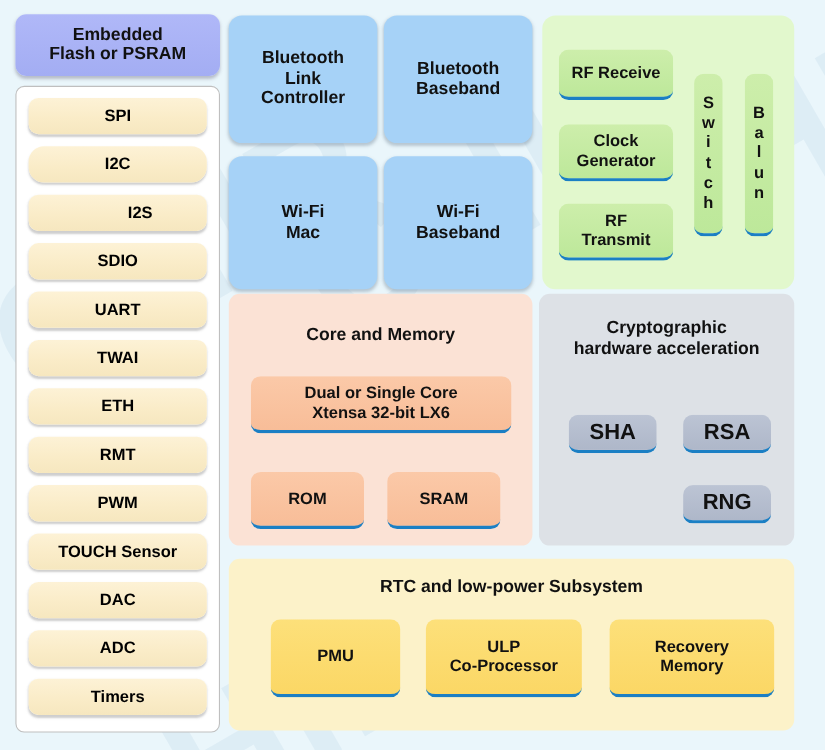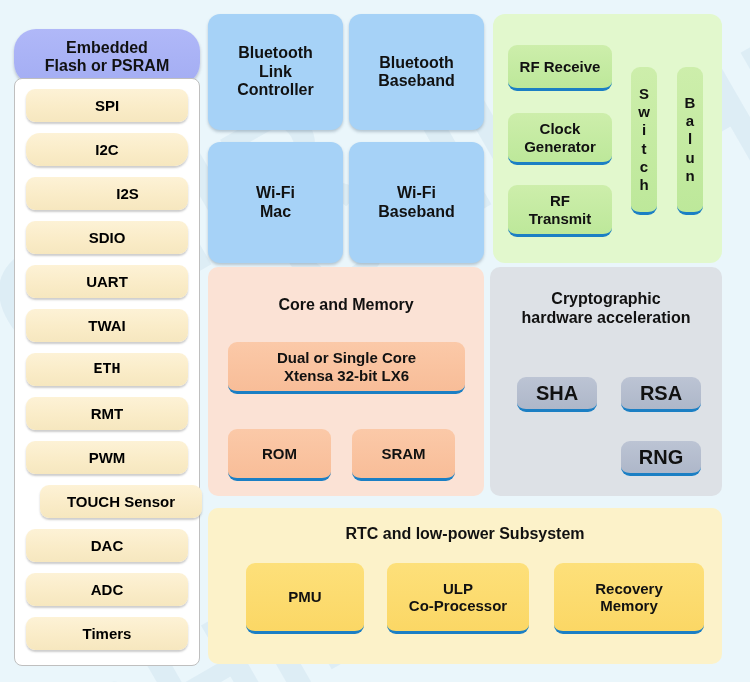--- a/index.html
+++ b/index.html
@@ -66,24 +66,23 @@
     background: linear-gradient(180deg, #fdf2d6 0%, #faecc8 55%, #f6e7bf 100%);
     border-radius: 9px;
     font-size: 15px;
     box-shadow: 0 2px 2px rgba(130,130,130,0.40);
     color: #000;
   }
 
   
   .box-psram {
     background: linear-gradient(180deg, #b0b8f8 0%, #a3adf3 100%);
-    border-radius: 22px;
+    border-radius: 10px;
     font-size: 16px;
     box-shadow: 0 2px 3px rgba(120,120,140,0.45);
-    margin-top: 16px;
   }
 
   
   .panel-white {
     background: #ffffff;
     border: 1px solid #bfbfbf;
     border-radius: 8px;
   }
 
   
@@ -172,24 +171,24 @@
 
   <div class="abs panel-white" style="left:14px; top:78px; width:186px; height:588px;"></div>
 
   <div id="peripheral-list">
       <div class="abs box pill-cream" style="left: 26px; top: 89px; width: 162px; height: 33px;">SPI</div>
       <div class="abs box pill-cream" style="left: 26px; top: 133px; width: 162px; height: 33px; border-radius: 14px;">I2C</div>
       <div class="abs box pill-cream" style="left: 26px; top: 177px; width: 162px; height: 33px; padding-left: 41px;">I2S</div>
       <div class="abs box pill-cream" style="left: 26px; top: 221px; width: 162px; height: 33px;">SDIO</div>
       <div class="abs box pill-cream" style="left: 26px; top: 265px; width: 162px; height: 33px;">UART</div>
       <div class="abs box pill-cream" style="left: 26px; top: 309px; width: 162px; height: 33px;">TWAI</div>
-      <div class="abs box pill-cream" style="left: 26px; top: 353px; width: 162px; height: 33px; font-family: Liberation Mono, monospace;">ETH</div>
+      <div class="abs box pill-cream" style="left: 26px; top: 353px; width: 162px; height: 33px;">ETH</div>
       <div class="abs box pill-cream" style="left: 26px; top: 397px; width: 162px; height: 33px;">RMT</div>
       <div class="abs box pill-cream" style="left: 26px; top: 441px; width: 162px; height: 33px;">PWM</div>
-      <div class="abs box pill-cream" style="left: 40px; top: 485px; width: 162px; height: 33px;">TOUCH Sensor</div>
+      <div class="abs box pill-cream" style="left: 26px; top: 485px; width: 162px; height: 33px;">TOUCH Sensor</div>
       <div class="abs box pill-cream" style="left: 26px; top: 529px; width: 162px; height: 33px;">DAC</div>
       <div class="abs box pill-cream" style="left: 26px; top: 573px; width: 162px; height: 33px;">ADC</div>
       <div class="abs box pill-cream" style="left: 26px; top: 617px; width: 162px; height: 33px;">Timers</div>
     </div>
 
   <div class="abs box box-blue" style="left:208px; top:14px; width:135px; height:116px;">
     <div>
       <div>Bluetooth</div>
       <div>Link</div>
       <div>Controller</div>

